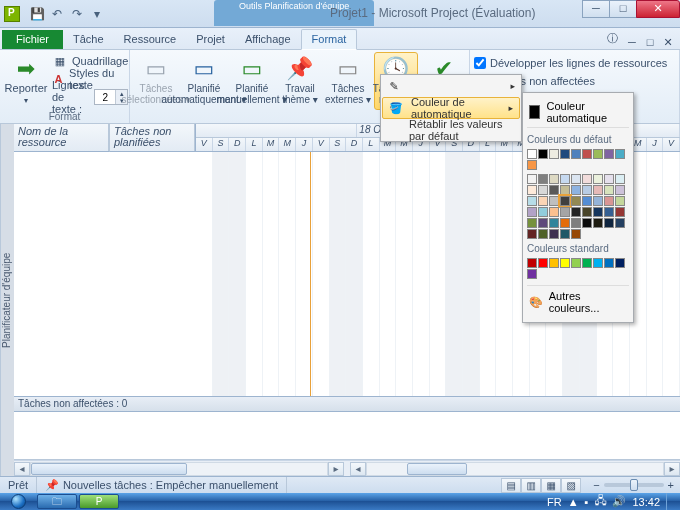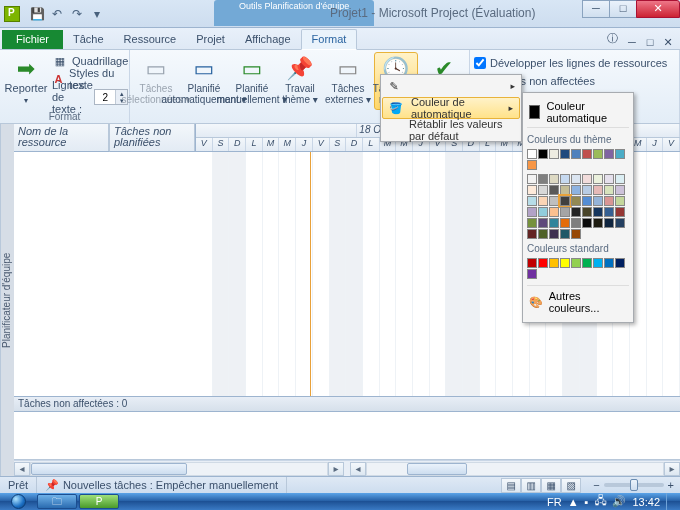--- a/index.html
+++ b/index.html
@@ -237,21 +237,21 @@
   <div class="row">
       <span>Rétablir les valeurs par défaut</span>
     </div>
 </div>
 
 <div class="colorpop">
   <div class="auto">
       <span class="sw"></span>
       <span>Couleur automatique</span>
     </div>
-  <div class="hd">Couleurs du thème</div>
+  <div class="hd">Couleurs du défaut</div>
   <div class="swatches" id="theme-row1">
       <div style="background: rgb(255, 255, 255);"></div>
       <div style="background: rgb(0, 0, 0);"></div>
       <div style="background: rgb(238, 236, 225);"></div>
       <div style="background: rgb(31, 73, 125);"></div>
       <div style="background: rgb(79, 129, 189);"></div>
       <div style="background: rgb(192, 80, 77);"></div>
       <div style="background: rgb(155, 187, 89);"></div>
       <div style="background: rgb(128, 100, 162);"></div>
       <div style="background: rgb(75, 172, 198);"></div>

